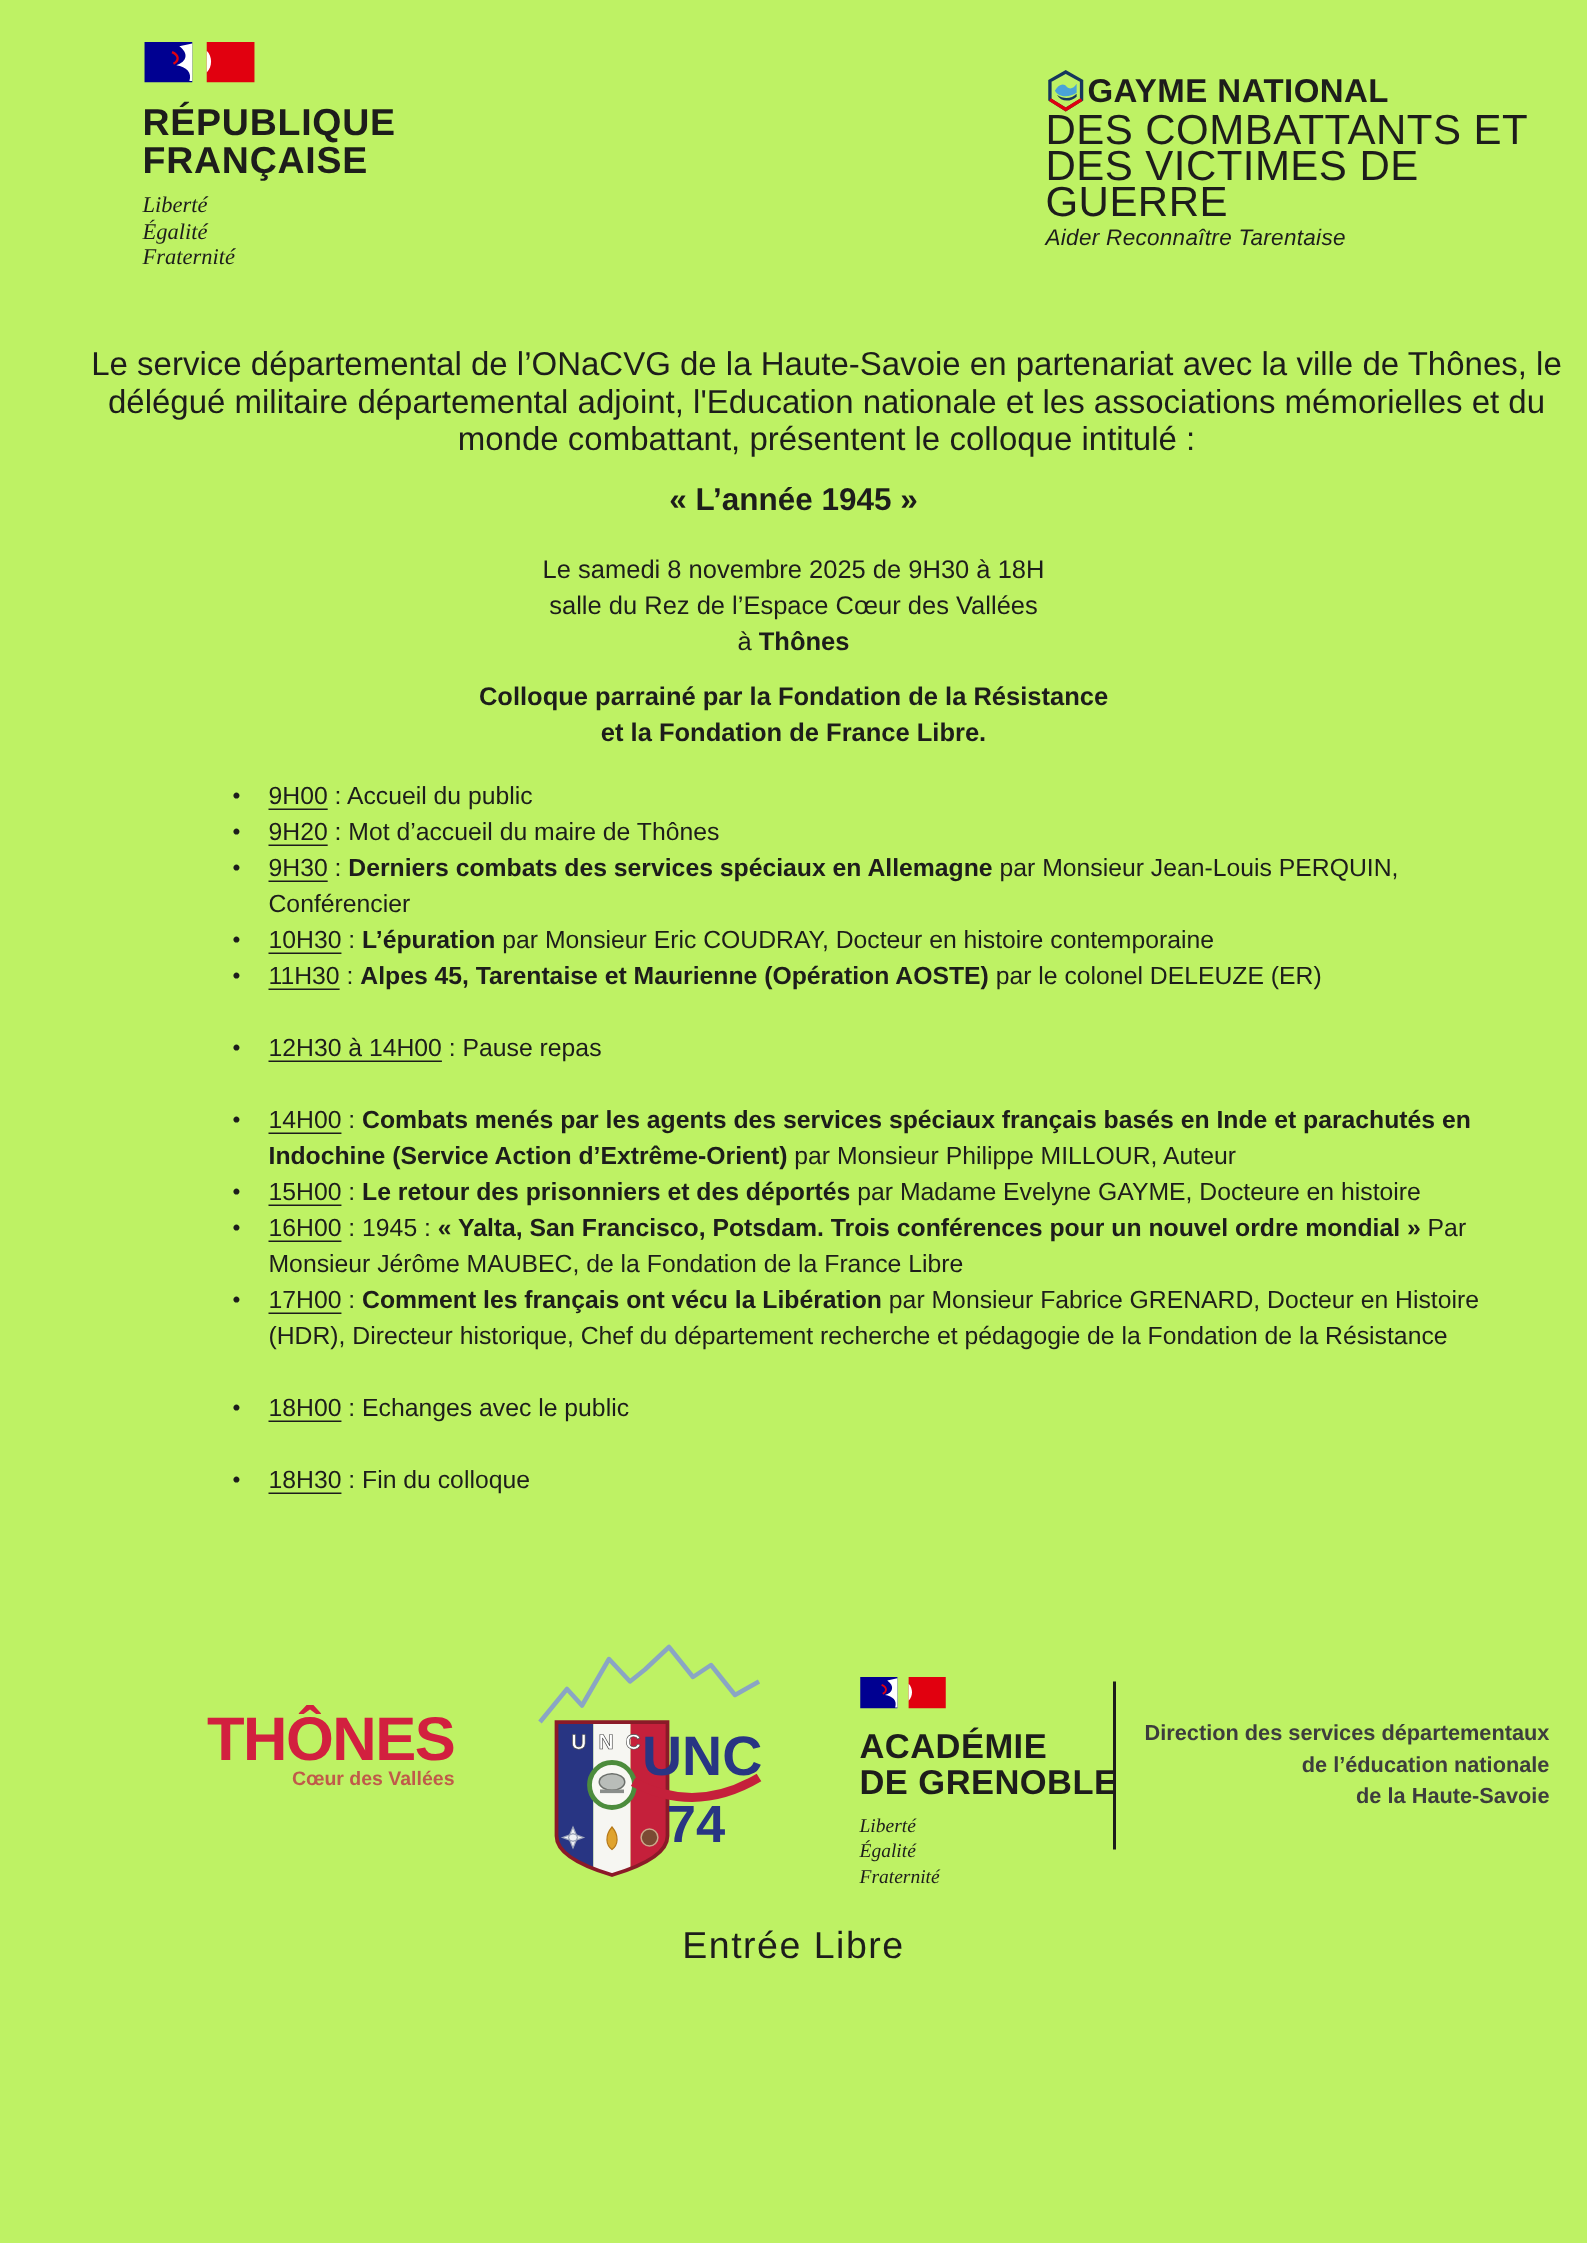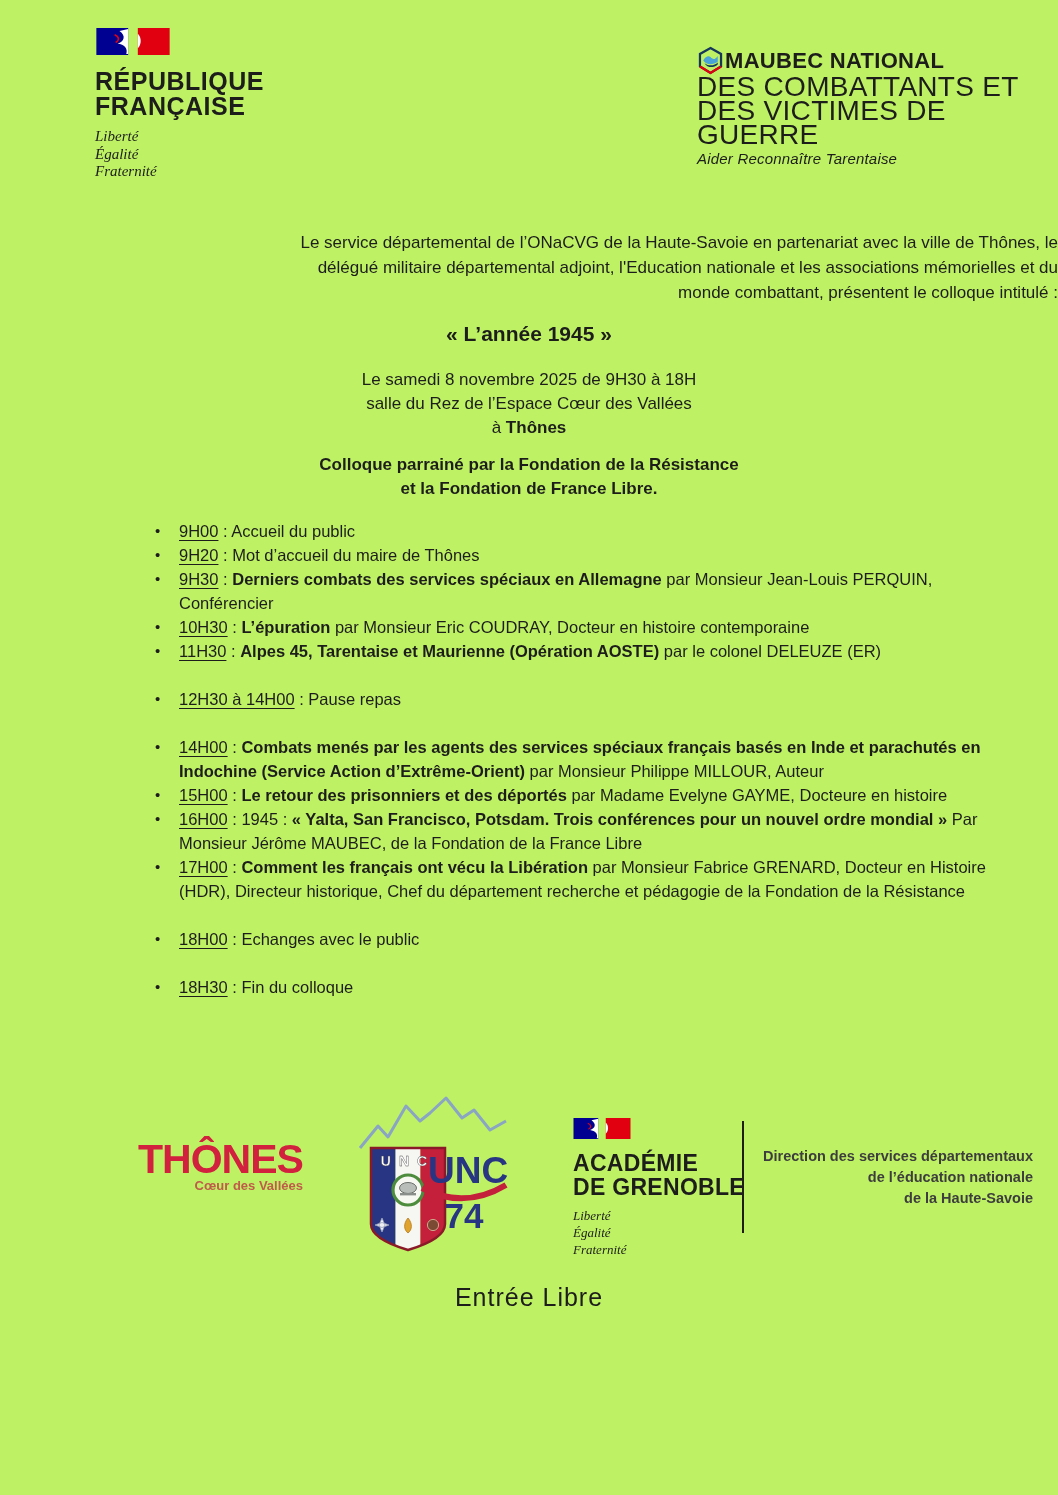--- a/index.html
+++ b/index.html
@@ -13,21 +13,21 @@
             font-size:15px;line-height:17.5px;}
 
   
   .onacvg{position:absolute;left:697px;top:46px;width:330px;}
   .onacvg-l1{display:flex;align-items:center;font-weight:700;font-size:22px;line-height:24px;letter-spacing:.3px;}
   .onacvg-l1 svg{margin-right:1px;}
   .onacvg-line{font-weight:400;font-size:28px;line-height:24px;letter-spacing:.3px;}
   .onacvg-tag{font-style:italic;font-weight:500;font-size:15px;margin-top:3px;letter-spacing:.2px;}
 
   
-  .intro{position:absolute;left:0;right:0;top:230px;text-align:right;font-size:17px;line-height:25px;margin-left:44px;}
+  .intro{position:absolute;left:0;right:0;top:230px;text-align:center;font-size:22px;line-height:25px;margin-left:44px;}
   .doc-title{position:absolute;left:0;right:0;top:322px;text-align:center;font-weight:700;font-size:21px;}
   .event{position:absolute;left:0;right:0;top:368px;text-align:center;font-size:17px;line-height:24px;}
   .patronage{position:absolute;left:0;right:0;top:453px;text-align:center;font-weight:700;font-size:17px;line-height:24px;}
   .b{font-weight:700;}
 
   
   .schedule{position:absolute;left:155px;top:519px;width:862px;list-style:none;margin:0;padding:0;
             font-size:16.5px;line-height:24px;}
   .sched-item{display:flex;}
   .sched-item.gap{margin-top:24px;}
@@ -74,21 +74,21 @@
   </div>
 
   <div class="onacvg">
     <div class="onacvg-l1">
       <svg width="27" height="29" viewBox="0 0 40 44">
         <polygon points="20,3 36,12 36,31 20,41 4,31 4,12" fill="none" style="stroke:var(--onacvg-navy,#16365c)" stroke-width="3.4"></polygon>
         <polyline points="4,31 20,41 36,31" fill="none" style="stroke:var(--m-red,#e1000f)" stroke-width="3.4"></polyline>
         <path d="M9 22 C13 15 18 14 21 18 C24 21 28 20 31 15 L31 24 C24 29 13 29 9 22 Z" style="fill:var(--onacvg-lblue,#4aa3d8)"></path>
         <path d="M11 26 C18 31 26 30 31 25 L31 28 C24 34 15 33 11 26 Z" style="fill:var(--onacvg-navy,#16365c)"></path>
       </svg>
-      <span>MAUBEC NATIONAL</span>
+      <span>GAYME NATIONAL</span>
     </div>
     <div class="onacvg-line">DES COMBATTANTS ET</div>
     <div class="onacvg-line">DES VICTIMES DE GUERRE</div>
     <div class="onacvg-tag">Aider Reconnaître Tarentaise</div>
   </div>
 
   <div class="intro">
     <div>Le service départemental de l’ONaCVG de la Haute-Savoie en partenariat avec la ville de Thônes, le</div>
     <div>délégué militaire départemental adjoint, l'Education nationale et les associations mémorielles et du</div>
     <div>monde combattant, présentent le colloque intitulé :</div>

